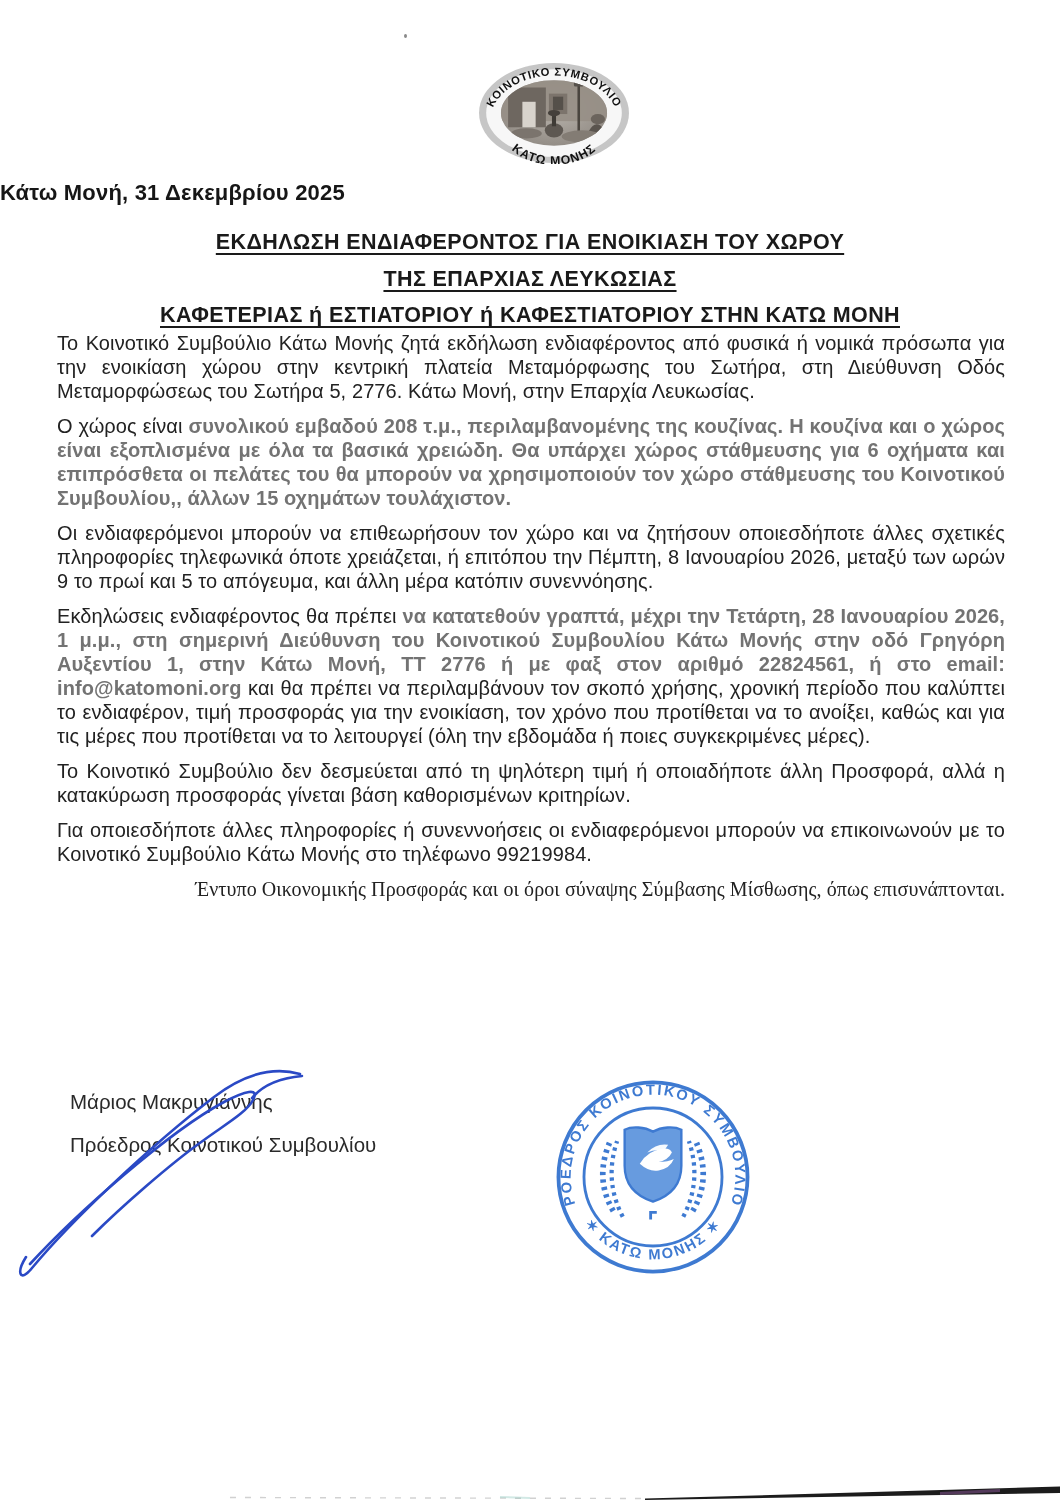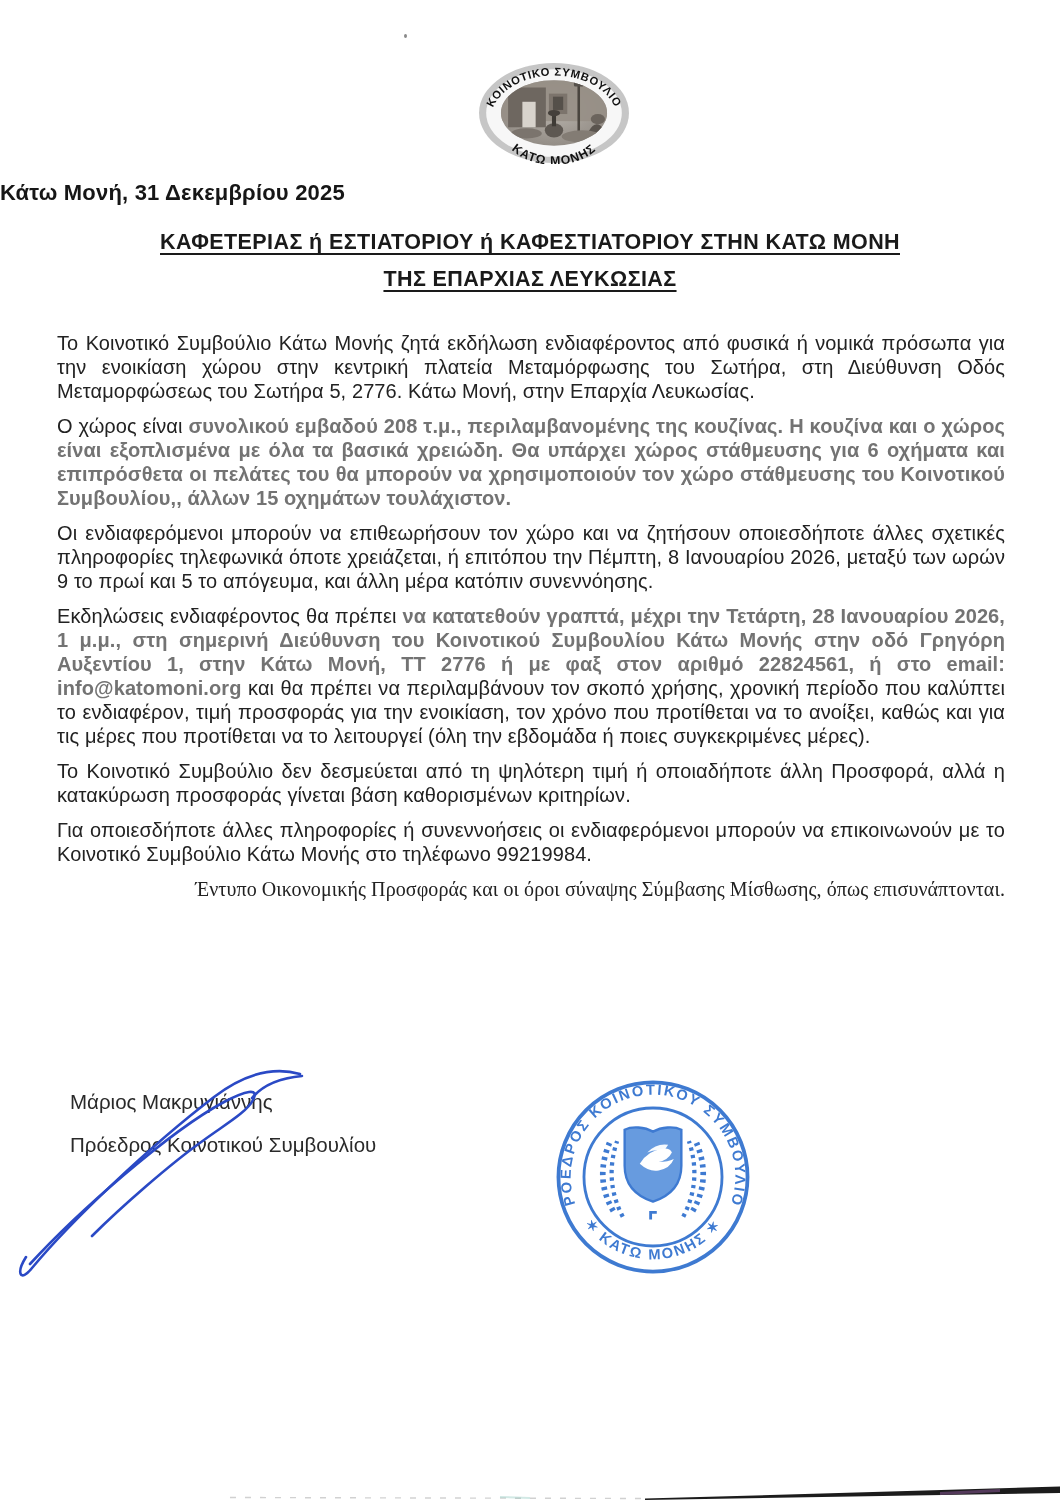--- a/index.html
+++ b/index.html
@@ -81,22 +81,23 @@
       </text>
       <text font-family="Liberation Sans, sans-serif" font-size="24" font-weight="bold" fill="#111" letter-spacing="2">
         <textPath href="#logoBotArc" startOffset="50%" text-anchor="middle">ΚΑΤΩ ΜΟΝΗΣ</textPath>
       </text>
     </svg>
   </div>
 
   <div class="date-line">Κάτω Μονή, 31 Δεκεμβρίου 2025</div>
 
   <div class="titles">
+    <div class="title-line">ΕΚΔΗΛΩΣΗ ΕΝΔΙΑΦΕΡΟΝΤΟΣ ΓΙΑ ΕΝΟΙΚΙΑΣΗ ΤΟΥ ΧΩΡΟΥ</div>
+    <div class="title-line">ΤΗΣ ΕΠΑΡΧΙΑΣ ΛΕΥΚΩΣΙΑΣ</div>
     <div class="title-line">ΚΑΦΕΤΕΡΙΑΣ ή ΕΣΤΙΑΤΟΡΙΟΥ ή ΚΑΦΕΣΤΙΑΤΟΡΙΟΥ ΣΤΗΝ ΚΑΤΩ ΜΟΝΗ</div>
-    <div class="title-line">ΤΗΣ ΕΠΑΡΧΙΑΣ ΛΕΥΚΩΣΙΑΣ</div>
   </div>
 
   <div class="body-text" id="paragraphs">
       <p><span>Το Κοινοτικό Συμβούλιο Κάτω Μονής ζητά εκδήλωση ενδιαφέροντος από φυσικά ή νομικά πρόσωπα για την ενοικίαση χώρου στην κεντρική πλατεία Μεταμόρφωσης του Σωτήρα, στη Διεύθυνση Οδός Μεταμορφώσεως του Σωτήρα 5, 2776. Κάτω Μονή, στην Επαρχία Λευκωσίας.</span></p>
       <p><span>Ο χώρος είναι </span><span class="b">συνολικού εμβαδού 208 τ.μ., περιλαμβανομένης της κουζίνας. Η κουζίνα και ο χώρος είναι εξοπλισμένα με όλα τα βασικά χρειώδη. Θα υπάρχει χώρος στάθμευσης για 6 οχήματα και επιπρόσθετα οι πελάτες του θα μπορούν να χρησιμοποιούν τον χώρο στάθμευσης του Κοινοτικού Συμβουλίου,, άλλων 15 οχημάτων τουλάχιστον.</span></p>
       <p><span>Οι ενδιαφερόμενοι μπορούν να επιθεωρήσουν τον χώρο και να ζητήσουν οποιεσδήποτε άλλες σχετικές πληροφορίες τηλεφωνικά όποτε χρειάζεται, ή επιτόπου την Πέμπτη, 8 Ιανουαρίου 2026, μεταξύ των ωρών 9 το πρωί και 5 το απόγευμα, και άλλη μέρα κατόπιν συνεννόησης.</span></p>
       <p><span>Εκδηλώσεις ενδιαφέροντος θα πρέπει </span><span class="b">να κατατεθούν γραπτά, μέχρι την Τετάρτη, 28 Ιανουαρίου 2026, 1 μ.μ., στη σημερινή Διεύθυνση του Κοινοτικού Συμβουλίου Κάτω Μονής στην οδό Γρηγόρη Αυξεντίου 1, στην Κάτω Μονή, ΤΤ 2776 ή με φαξ στον αριθμό 22824561, ή στο email: info@katomoni.org</span><span> και θα πρέπει να περιλαμβάνουν τον σκοπό χρήσης, χρονική περίοδο που καλύπτει το ενδιαφέρον, τιμή προσφοράς για την ενοικίαση, τον χρόνο που προτίθεται να το ανοίξει, καθώς και για τις μέρες που προτίθεται να το λειτουργεί (όλη την εβδομάδα ή ποιες συγκεκριμένες μέρες).</span></p>
       <p><span>Το Κοινοτικό Συμβούλιο δεν δεσμεύεται από τη ψηλότερη τιμή ή οποιαδήποτε άλλη Προσφορά, αλλά η κατακύρωση προσφοράς γίνεται βάση καθορισμένων κριτηρίων.</span></p>
       <p><span>Για οποιεσδήποτε άλλες πληροφορίες ή συνεννοήσεις οι ενδιαφερόμενοι μπορούν να επικοινωνούν με το Κοινοτικό Συμβούλιο Κάτω Μονής στο τηλέφωνο 99219984.</span></p>
       <p class="no-just"><span>Έντυπο Οικονομικής Προσφοράς και οι όροι σύναψης Σύμβασης Μίσθωσης, όπως επισυνάπτονται.</span></p>

